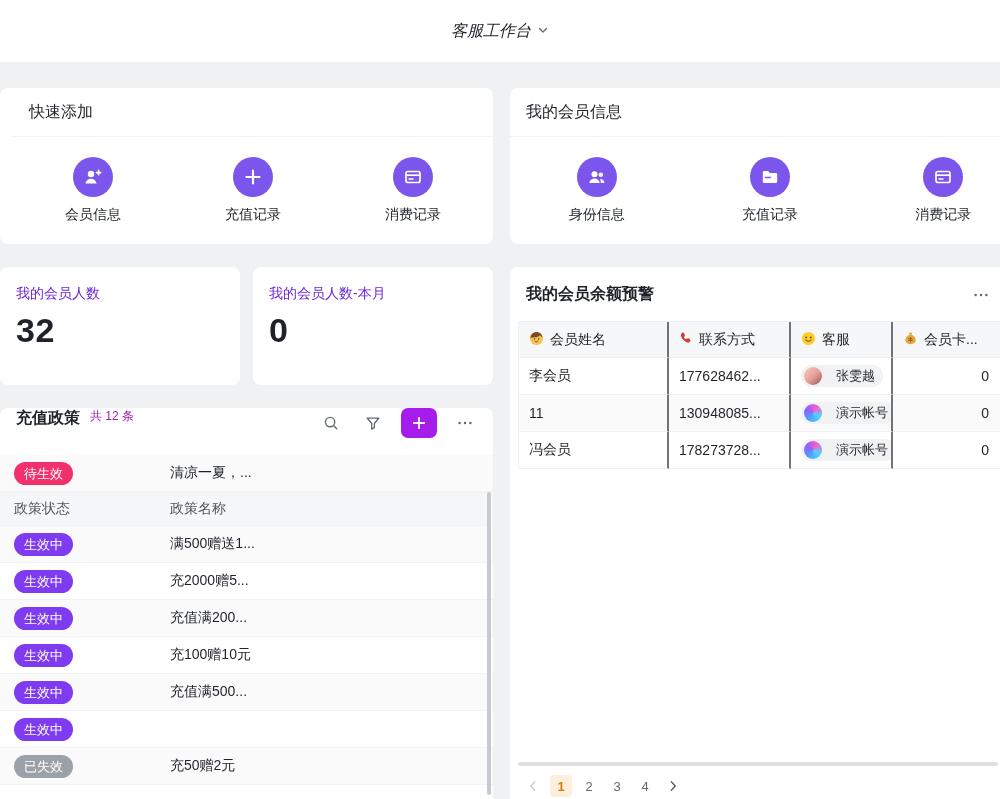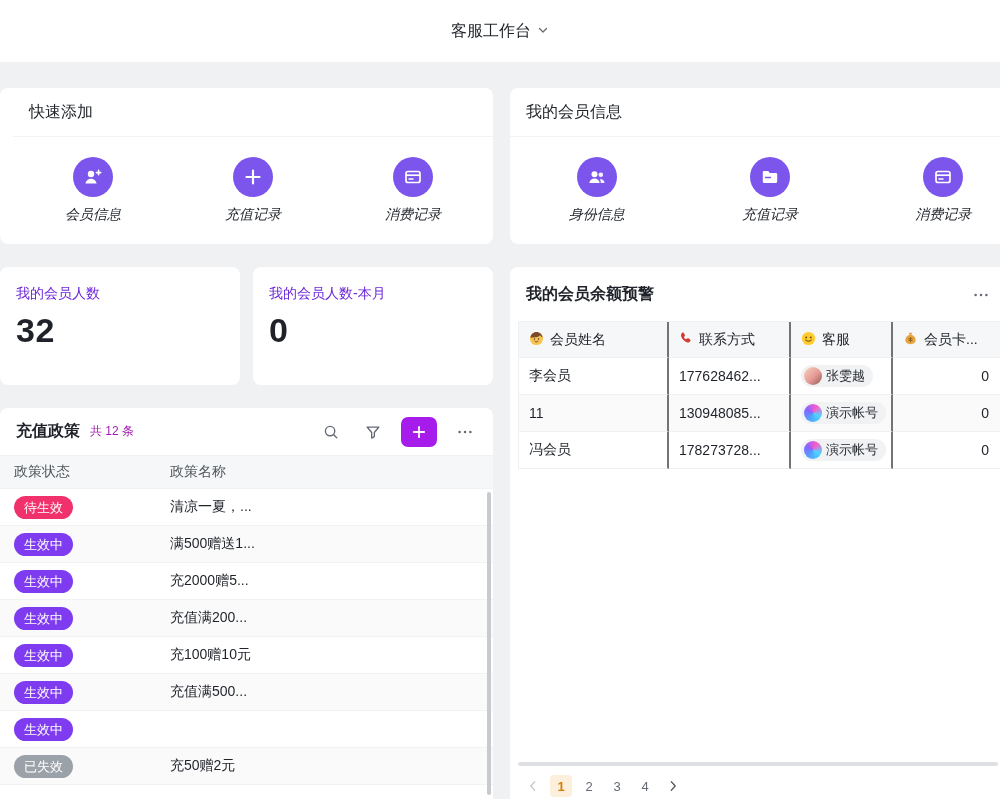--- a/index.html
+++ b/index.html
@@ -10,49 +10,49 @@
     font-family: "Liberation Sans", "DejaVu Sans", sans-serif;
     color: #1F2329;
     overflow: hidden;
   }
 
   
   .topbar {
     position: absolute; top:0; left:0; width:1000px; height:62px;
     background:#fff; display:flex; align-items:center; justify-content:center;
   }
-  .topbar-title { display:flex; align-items:center; gap:6px; font-size:16px; cursor:pointer; }
+  .topbar-title { display:flex; align-items:center; gap:6px; font-size:16px; cursor:pointer;font-style:italic; }
 
   
   .card { position:absolute; background:#fff; border-radius:8px; }
   .card-head {
     height:49px; display:flex; align-items:center; padding:0 16px;
     font-size:16px; font-weight:500; border-bottom:1px solid #F2F3F5;
   }
 
   #quick-card  { left:0;     top:88px; width:493px; height:156px;padding-left:13px; }
   #member-card { left:510px; top:88px; width:520px; height:156px; }
 
-  .icon-row { display:flex; height:106px; align-items:center;font-style:italic; }
+  .icon-row { display:flex; height:106px; align-items:center; }
   .icon-item { flex:1; display:flex; flex-direction:column; align-items:center; gap:9px; cursor:pointer; }
   .circle {
     width:40px; height:40px; border-radius:50%; background:#7C55EC;
     display:flex; align-items:center; justify-content:center;
   }
   .icon-label { font-size:14px; }
 
   
   #stat1 { left:0;     top:267px; width:240px; height:118px; }
   #stat2 { left:253px; top:267px; width:240px; height:118px; }
   .stat-label { padding:18px 16px 0; font-size:14px; color:#6d28d9; }
   .stat-value { padding:8px 16px 0; font-size:34px; font-weight:700; letter-spacing:.5px; }
 
   
   #policy-card { left:0; top:408px; width:493px; height:391px; border-radius:8px 8px 0 0; overflow:hidden; }
-  .policy-head { height:47px; display:flex; align-items:center; padding:0 14px 0 16px; gap:10px; }
+  .policy-head { height:47px; display:flex; align-items:flex-start; padding:0 14px 0 16px; gap:10px; }
   .policy-title { font-size:16px; font-weight:600; }
   .policy-count { font-size:12px; color:#a21caf; }
   .toolbar { margin-left:auto; display:flex; align-items:center; gap:14px; }
   .tbtn { width:28px; height:28px; display:flex; align-items:center; justify-content:center; cursor:pointer; border-radius:5px; }
   .add-btn {
     width:36px; height:30px; background:#A61CEB; border-radius:7px;
     display:flex; align-items:center; justify-content:center; cursor:pointer;
   }
 
   .ptable .prow {
@@ -84,21 +84,21 @@
   .bcell {
     height:37px; display:flex; align-items:center; gap:6px; padding:0 10px;
     border-right:2px solid #737373; border-bottom:1px solid #EFF0F2;
     white-space:nowrap; overflow:hidden;
   }
   .brow.bhead .bcell { height:36px; background:#F6F7F8; }
   .brow:not(.bhead):nth-child(odd) .bcell { background:#FAFAFB; }
   .bcell.num { justify-content:flex-end; padding-right:34px; }
 
   .agent-pill {
-    display:inline-flex; align-items:center; gap:4px; background:#F1F2F4;
+    display:inline-flex; align-items:center; gap:14px; background:#F1F2F4;
     border-radius:11px; padding:2px 8px 2px 3px; font-size:13px;
   }
   .avatar { width:18px; height:18px; border-radius:50%; flex:none; }
   .avatar.photo { background:linear-gradient(135deg,#F7D3BC 0%,#E59A96 55%,#8C5B50 100%); }
   .avatar.logo  { background:conic-gradient(from 210deg,#4FA1FF,#8A63FF,#FF5BC8,#4FD4FF,#4FA1FF); }
 
   .hscroll { position:absolute; left:8px; top:495px; width:480px; height:4px; background:#DDDFE3; border-radius:2px; cursor:pointer; }
 
   .pagination { position:absolute; left:12px; top:508px; display:flex; align-items:center; gap:6px; }
   .page {
@@ -226,27 +226,27 @@
         <svg viewBox="0 0 20 20" width="18" height="18">
             <circle cx="4" cy="10" r="1.4" fill="#646A73"></circle>
             <circle cx="10" cy="10" r="1.4" fill="#646A73"></circle>
             <circle cx="16" cy="10" r="1.4" fill="#646A73"></circle>
           </svg>
       </span>
     </div>
   </div>
 
   <div class="ptable">
+    <div class="prow">
+      <span><span class="badge pending">待生效</span></span>
+      <span>清凉一夏，...</span>
+    </div>
     <div class="prow phead">
       <span>政策状态</span>
       <span>政策名称</span>
-    </div>
-    <div class="prow">
-      <span><span class="badge pending">待生效</span></span>
-      <span>清凉一夏，...</span>
     </div>
     <div class="prow">
       <span><span class="badge active">生效中</span></span>
       <span>满500赠送1...</span>
     </div>
     <div class="prow">
       <span><span class="badge active">生效中</span></span>
       <span>充2000赠5...</span>
     </div>
     <div class="prow">

